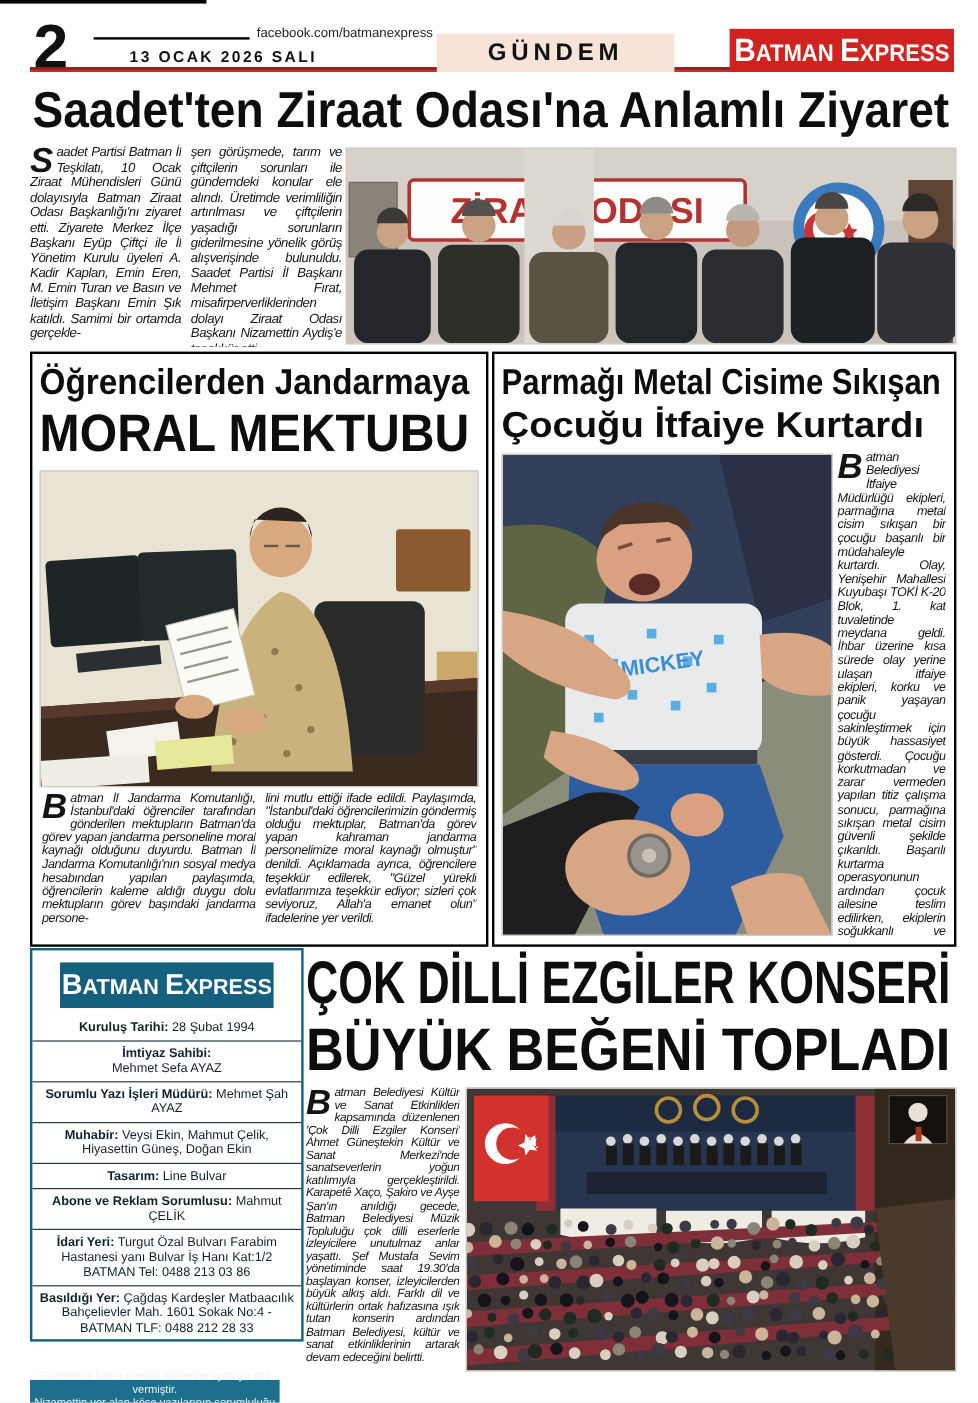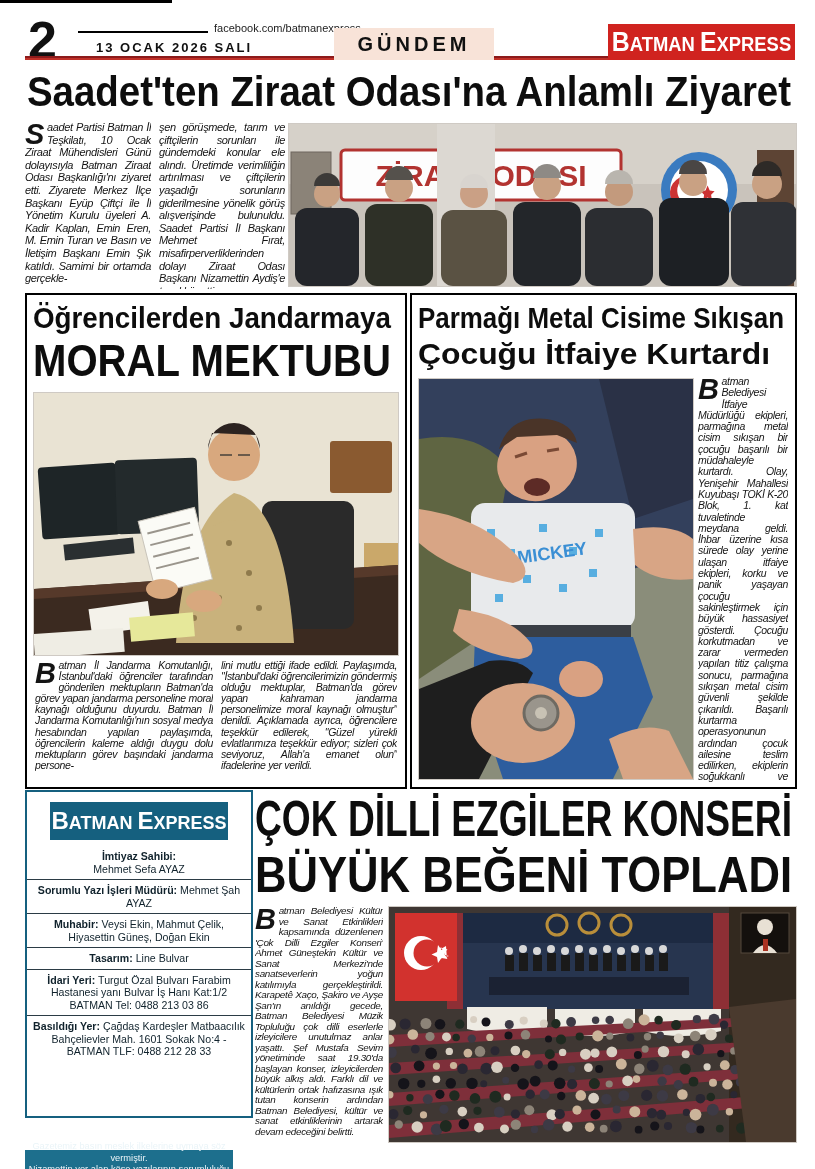--- a/index.html
+++ b/index.html
@@ -4,21 +4,21 @@
 <style>
   html,body{margin:0;padding:0;background:#e8e8e8;}
   #page{position:relative;width:815px;height:1169px;background:#ffffff;overflow:hidden;
         font-family:"Liberation Sans",sans-serif;color:#111;}
   .abs{position:absolute;}
   
   .top-edge{background:#000;}
   .page-num{font-size:52px;font-weight:bold;line-height:1;letter-spacing:-2px;}
   .fb-rule{border-top:2px solid #000;}
   .fb-text{font-size:11px;color:#222;}
-  .date-text{font-size:13px;font-weight:bold;letter-spacing:2px;}
+  .date-text{font-size:13px;font-weight:bold;letter-spacing:2px;margin-left:12px;}
   .red-rule{background:#c03028;box-shadow:inset 0 2px 0 #8c1b1b;}
   .section-box{background:#f8e3d8;display:flex;align-items:center;justify-content:center;z-index:2;}
   .section-box span{font-size:20px;font-weight:bold;letter-spacing:4px;color:#111;}
   .brand-box{background:#d0231f;color:#fff;display:flex;align-items:center;justify-content:center;
              white-space:nowrap;z-index:2;}
   .brand-box .big{font-size:27px;font-weight:bold;}
   .brand-box .small{font-size:20px;font-weight:bold;letter-spacing:0;}
   .brand-inner{transform:scaleX(0.92);transform-origin:center;}
   
   .bodycol{text-align:justify;overflow:hidden;color:#141414;font-style:italic;}
@@ -46,21 +46,21 @@
 <body>
 
 <div id="page">
 
   <div class="abs top-edge" style="left:0;top:0;width:172px;height:3px;"></div>
   <div class="abs page-num" style="left:28px;top:14px;">2</div>
   <div class="abs fb-rule" style="left:78px;top:31px;width:130px;"></div>
   <div class="abs fb-text" style="left:214px;top:22px;">facebook.com/batmanexpress</div>
   <div class="abs date-text" style="left:96px;top:40px;">13 OCAK 2026 SALI</div>
   <div class="abs red-rule" style="left:25px;top:56px;width:586px;height:4px;z-index:1;"></div>
-  <div class="abs section-box" style="left:334px;top:28px;width:160px;height:32px;">
+  <div class="abs section-box" style="left:364px;top:28px;width:198px;height:32px;">
     <span>GÜNDEM</span>
   </div>
   <div class="abs brand-box" style="left:608px;top:24px;width:187px;height:36px;">
     <span class="brand-inner"><span class="big">B</span><span class="small">ATMAN</span><span class="small">&nbsp;</span><span class="big">E</span><span class="small">XPRESS</span></span>
   </div>
 
   <svg class="abs" style="left:25px;top:66px;" width="770" height="48">
     <text x="2" y="40" font-size="42" font-weight="bold" fill="#0d0d0d" textLength="764" lengthAdjust="spacingAndGlyphs">Saadet'ten Ziraat Odası'na Anlamlı Ziyaret</text>
   </svg>
   <div class="abs bodycol dc a1col" style="left:25px;top:121px;width:126px;height:168px;">Saadet Partisi Batman İl Teşkilatı, 10 Ocak Ziraat Mühendisleri Günü dolayısıyla Batman Ziraat Odası Başkanlığı'nı ziyaret etti. Ziyarete Merkez İlçe Başkanı Eyüp Çiftçi ile İl Yönetim Kurulu üyeleri A. Kadir Kaplan, Emin Eren, M. Emin Turan ve Basın ve İletişim Başkanı Emin Şık katıldı. Samimi bir ortamda gerçekle-</div>
@@ -228,24 +228,26 @@
         <path d="M190 360 q34 -18 60 -8 l24 48 h-70z" fill="#d8a585"></path>
       </g>
     </svg>
   </div>
   <div class="abs bodycol dc a3col" style="left:698px;top:376px;width:90px;height:406px;">Batman Belediyesi İtfaiye Müdürlüğü ekipleri, parmağına metal cisim sıkışan bir çocuğu başarılı bir müdahaleyle kurtardı. Olay, Yenişehir Mahallesi Kuyubaşı TOKİ K-20 Blok, 1. kat tuvaletinde meydana geldi. İhbar üzerine kısa sürede olay yerine ulaşan itfaiye ekipleri, korku ve panik yaşayan çocuğu sakinleştirmek için büyük hassasiyet gösterdi. Çocuğu korkutmadan ve zarar vermeden yapılan titiz çalışma sonucu, parmağına sıkışan metal cisim güvenli şekilde çıkarıldı. Başarılı kurtarma operasyonunun ardından çocuk ailesine teslim edilirken, ekiplerin soğukkanlı ve özverili müdahalesi takdir topladı.</div>
 
   <div class="abs kunye" style="left:25px;top:790px;width:224px;height:324px;">
     <div class="kunye-logo" style="width:178px;height:38px;margin:10px auto 6px;">
       <span><span class="big">B</span><span class="small">ATMAN</span><span class="small">&nbsp;</span><span class="big">E</span><span class="small">XPRESS</span></span>
     </div>
+    <div class="k-row"><b>Kuruluş Tarihi:</b> <span>28 Şubat 1994</span></div>
     <div class="k-row"><b>İmtiyaz Sahibi:</b><br><span>Mehmet Sefa AYAZ</span></div>
     <div class="k-row"><b>Sorumlu Yazı İşleri Müdürü:</b> <span>Mehmet Şah AYAZ</span></div>
     <div class="k-row"><b>Muhabir:</b> <span>Veysi Ekin, Mahmut Çelik, Hiyasettin Güneş, Doğan Ekin</span></div>
     <div class="k-row"><b>Tasarım:</b> <span>Line Bulvar</span></div>
+    <div class="k-row"><b>Abone ve Reklam Sorumlusu:</b> <span>Mahmut ÇELİK</span></div>
     <div class="k-row"><b>İdari Yeri:</b> <span>Turgut Özal Bulvarı Farabim Hastanesi yanı Bulvar İş Hanı Kat:1/2 BATMAN Tel: 0488 213 03 86</span></div>
     <div class="k-row"><b>Basıldığı Yer:</b> <span>Çağdaş Kardeşler Matbaacılık Bahçelievler Mah. 1601 Sokak No:4  -  BATMAN TLF: 0488 212 28 33</span></div>
 
   </div>
   <div class="abs notice" style="left:25px;top:1150px;width:208px;height:28px;align-items:flex-end;">
     <span>Gazetemiz basın meslek ilkelerine uymaya söz vermiştir.</span>
     <span>Nizamettin yer alan köşe yazılarının sorumluluğu yazara aittir.</span>
   </div>
 
   <svg class="abs" style="left:255px;top:790px;" width="540" height="112">

